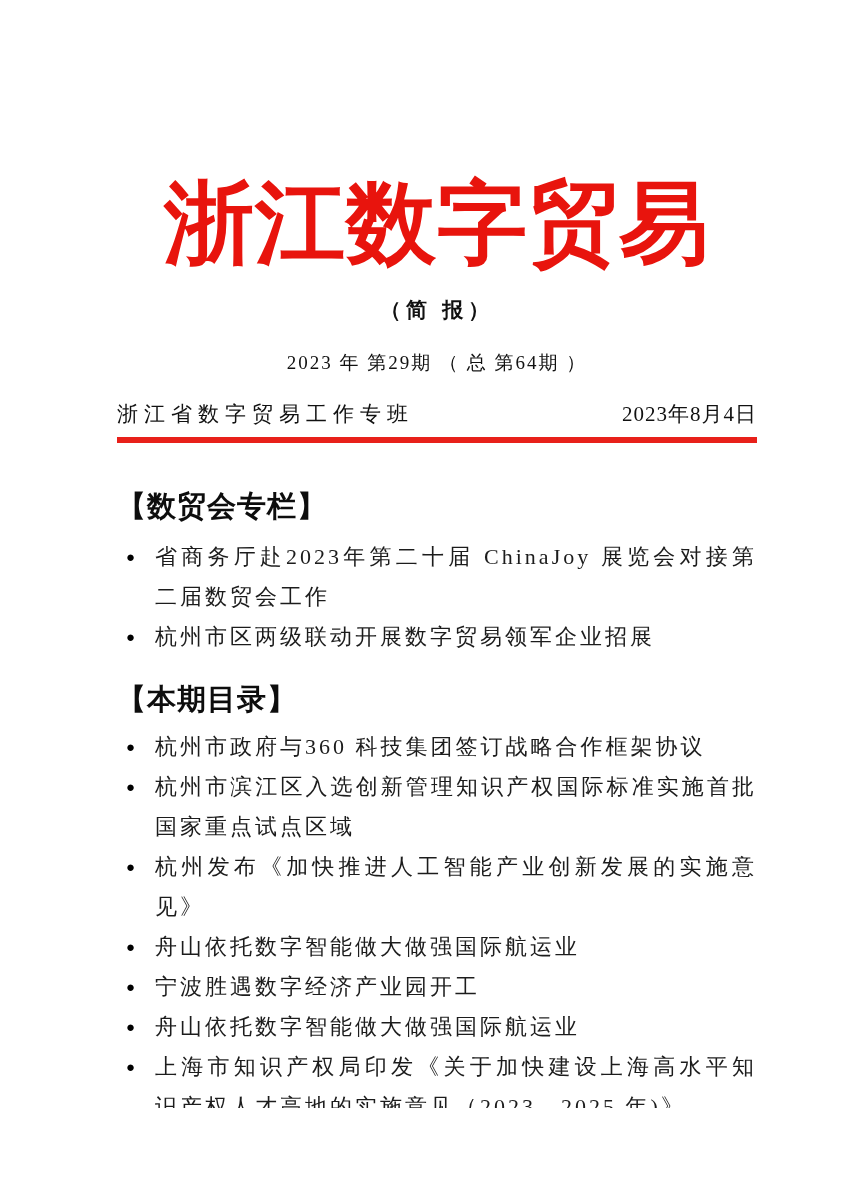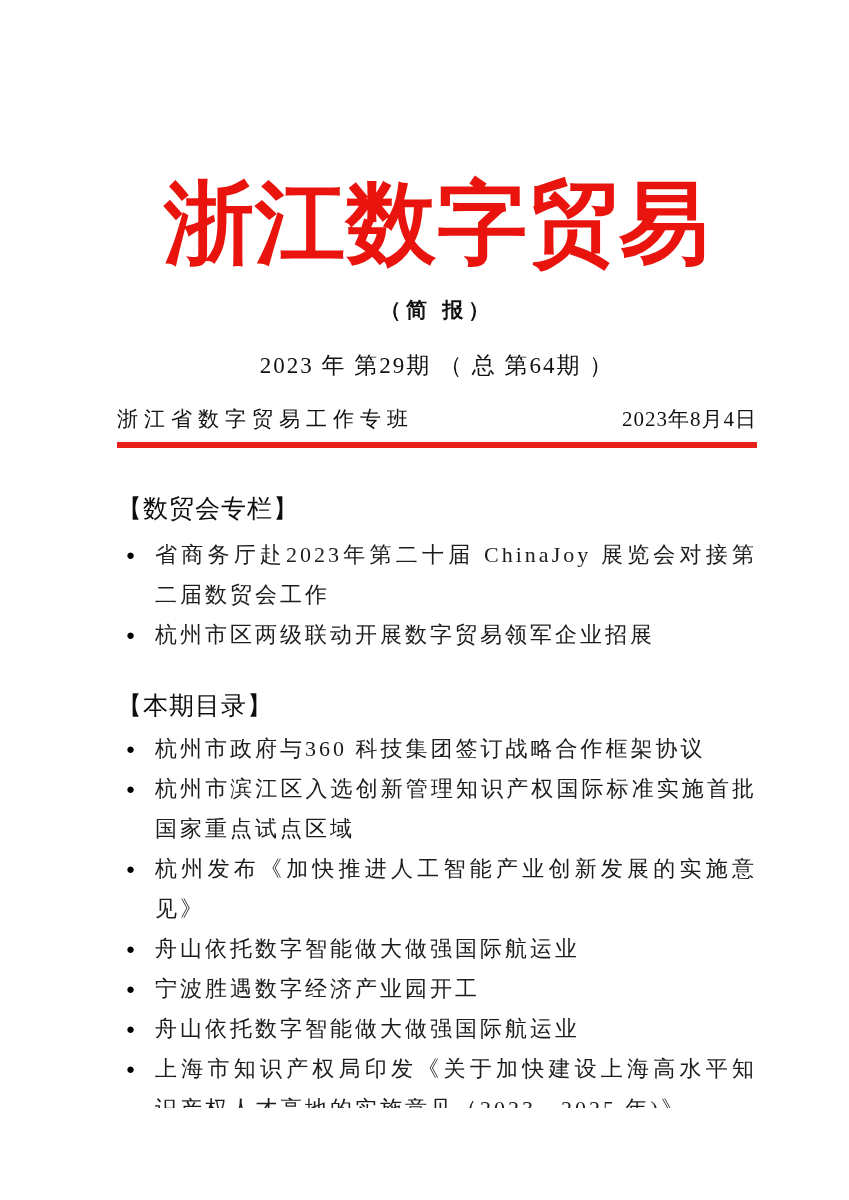--- a/index.html
+++ b/index.html
@@ -34,21 +34,21 @@
     margin-top: 20px;
     text-align: center;
     font-size: 21px;
     font-weight: bold;
     letter-spacing: 5px;
     color: #111;
   }
   .issue-line {
     margin-top: 26px;
     text-align: center;
-    font-size: 23px;
+    font-size: 19px;
     letter-spacing: 2px;
     color: #111;
   }
   .issuer-row {
     margin-top: 24px;
     display: flex;
     justify-content: space-between;
     align-items: baseline;
     font-size: 21px;
     color: #111;
@@ -56,26 +56,26 @@
   .issuer-name { letter-spacing: 6px; }
   .issue-date { letter-spacing: 1px; }
   .red-rule {
     margin-top: 9px;
     height: 6px;
     background: #e8201a;
   }
   .section-heading {
     margin-top: 44px;
     font-family: "Liberation Sans", "DejaVu Sans", sans-serif;
-    font-weight: normal;
-    font-size: 25px;
+    font-weight: bold;
+    font-size: 29px;
     letter-spacing: 1px;
     color: #0d0d0d;
   }
-  .section-heading.second { margin-top: 34px; }
+  .section-heading.second { margin-top: 23px; }
   ul.bulletin {
     list-style: none;
     margin: 10px 0 0 0;
     padding: 0;
   }
   ul.bulletin.second { margin-top: 7px; }
   ul.bulletin li {
     position: relative;
     padding-left: 38px;
     font-size: 22px;

